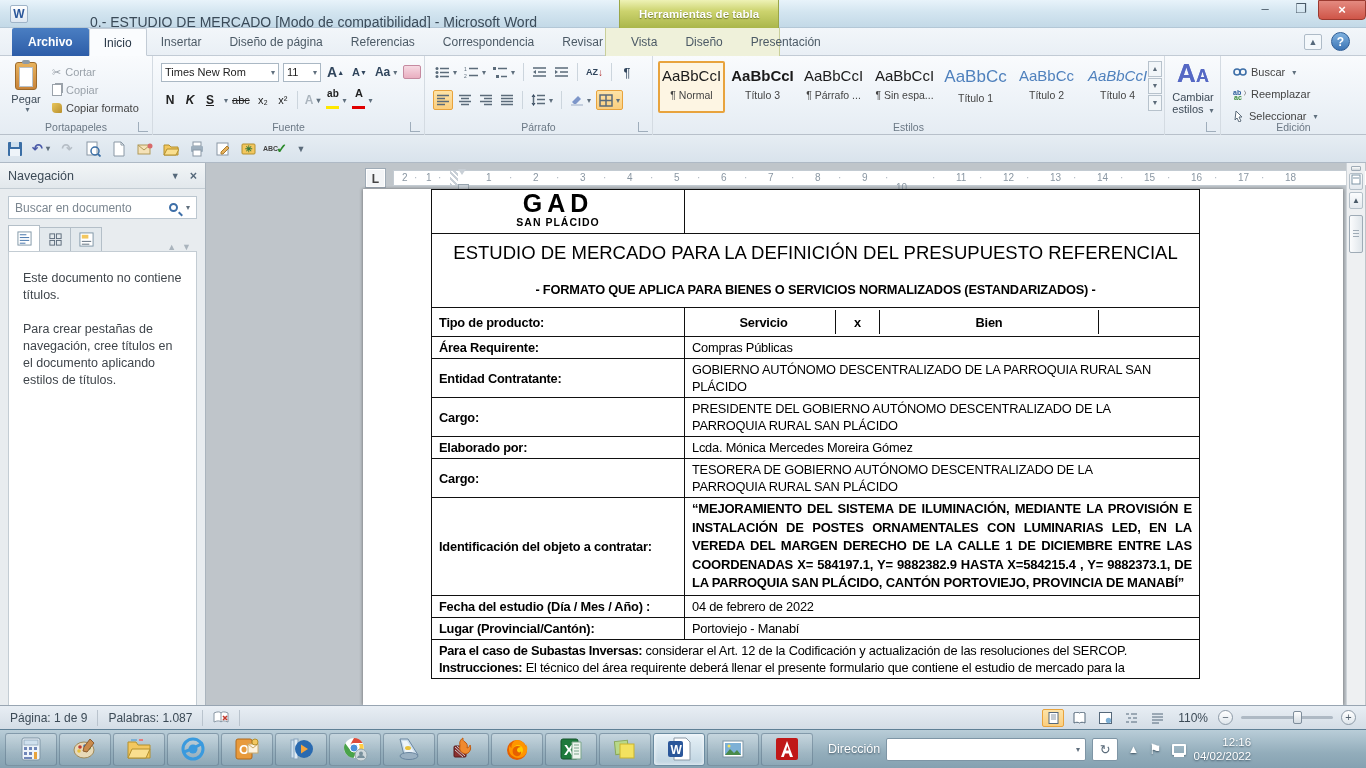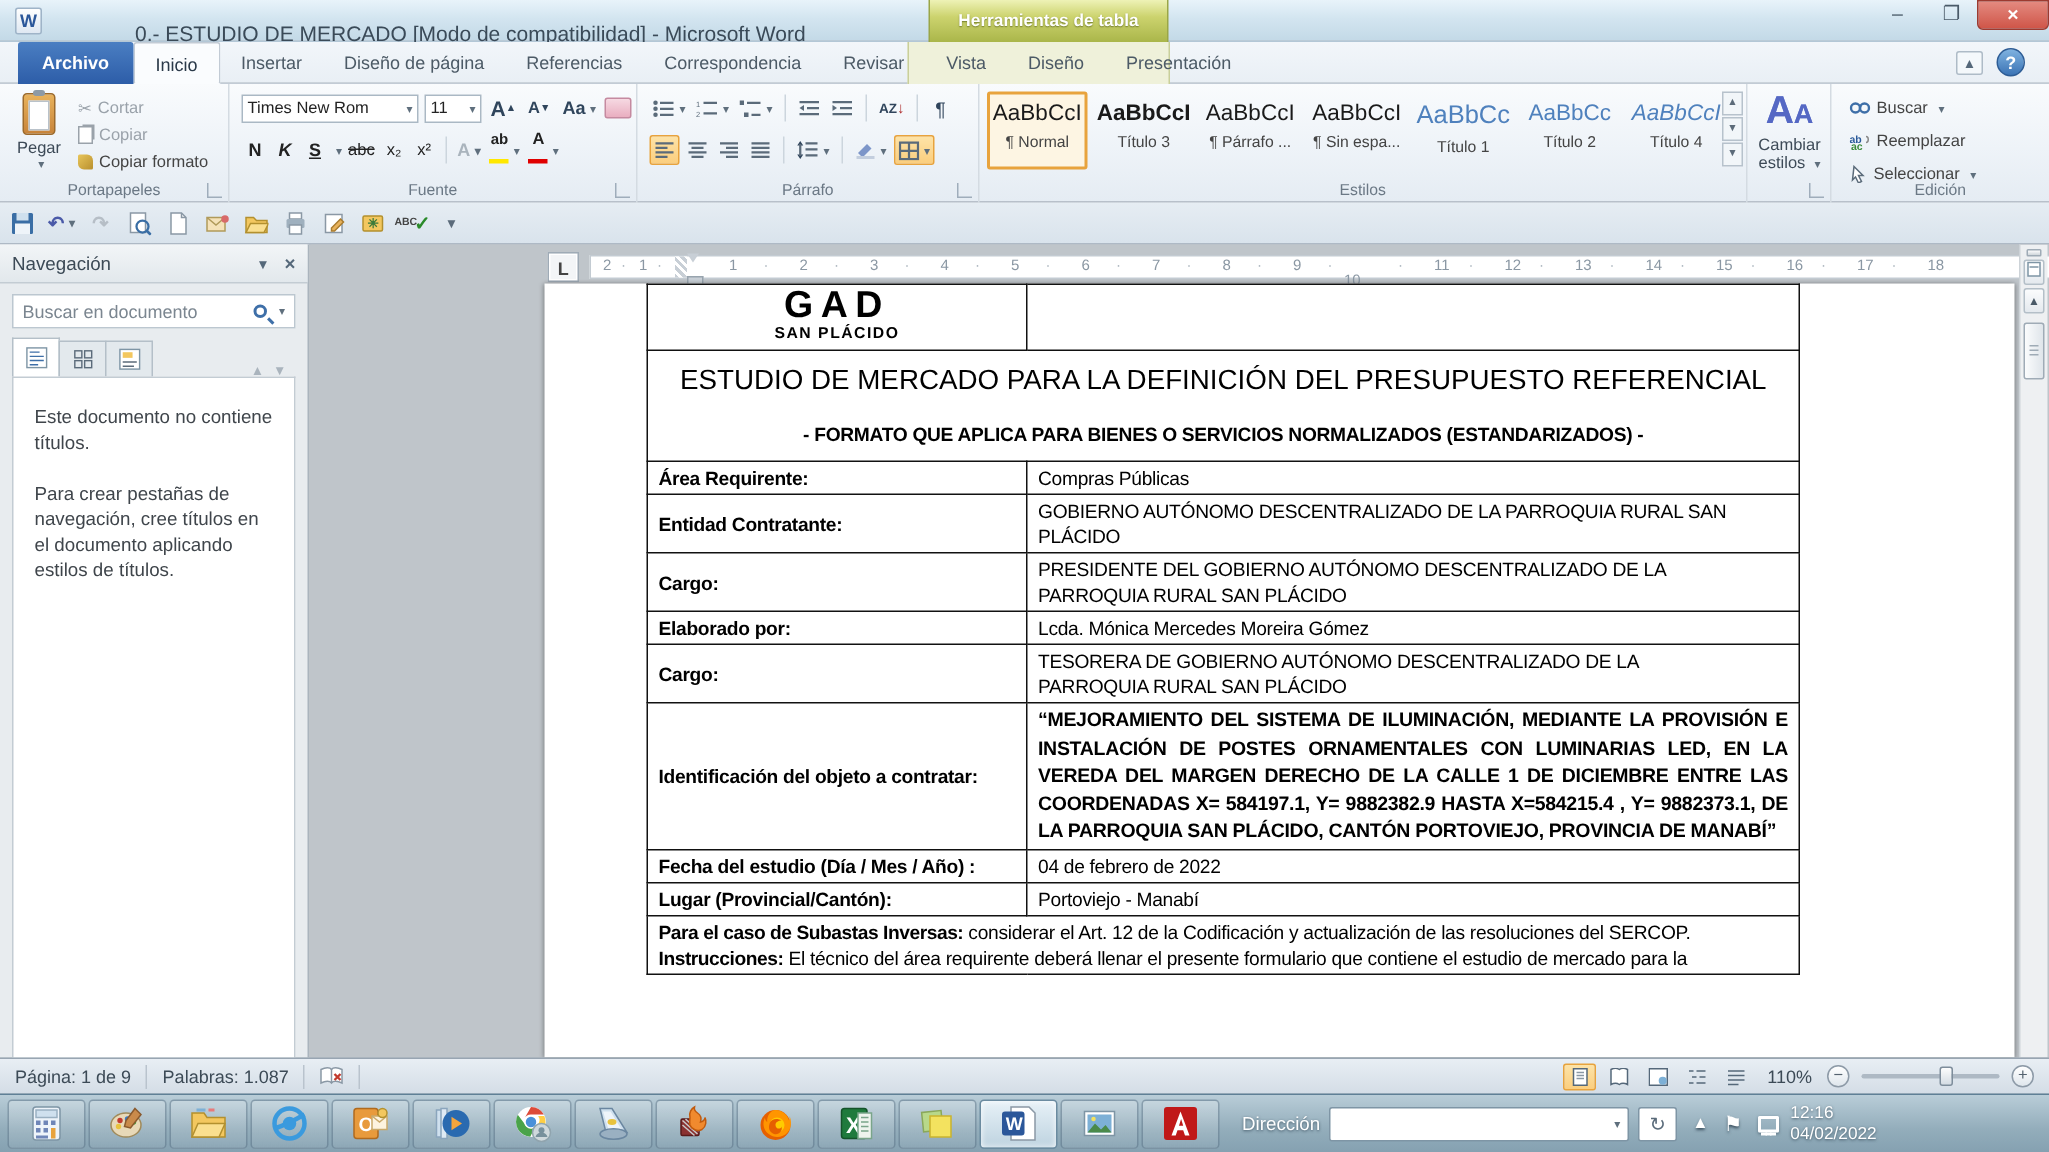--- a/index.html
+++ b/index.html
@@ -142,21 +142,21 @@
   .tbtn svg { width:26px; height:26px; }
   #addr { display:flex; align-items:center; margin-left:14px; gap:6px; }
   #addr-label { color:#fff; font-size:12.5px; text-shadow:0 1px 2px rgba(40,60,75,.8); }
   #addr-input { width:200px; height:23px; background:#fff; border:1px solid #7e95a5; border-radius:2px; display:flex; align-items:center; }
   #addr-input .sp { flex:1; } #addr-input .caret { margin-right:5px; }
   #addr-go { width:26px; height:23px; background:#fff; border:1px solid #7e95a5; border-radius:2px; text-align:center; line-height:21px; color:#5a6b7a; font-size:13px; }
   #tray { margin-left:10px; display:flex; align-items:center; gap:10px; color:#fff; }
   #tray .glyph { font-size:11px; text-shadow:0 1px 2px rgba(40,60,75,.8); }
   #net-icon { width:14px; height:11px; border:2px solid #fff; border-radius:1px; position:relative; box-shadow:0 1px 2px rgba(40,60,75,.5); }
   #net-icon:after { content:""; position:absolute; left:3px; bottom:-4px; width:4px; height:2px; background:#fff; box-shadow:-3px 0 0 #fff,3px 0 0 #fff; }
-  #clock { margin-left:8px; text-align:left; color:#fff; font-size:11.5px; line-height:14px; text-shadow:0 1px 2px rgba(40,60,75,.8); padding-right:6px; }
+  #clock { margin-left:8px; text-align:right; color:#fff; font-size:11.5px; line-height:14px; text-shadow:0 1px 2px rgba(40,60,75,.8); padding-right:6px; }
 
   svg .ln { stroke:#5b6b7a; stroke-width:1.5; fill:none; }
 </style>
 </head>
 <body>
 
 <div id="titlebar">
   <div id="win-icon">W</div>
   <div id="title-text">0.- ESTUDIO DE MERCADO [Modo de compatibilidad]  -  Microsoft Word</div>
   <div id="ctx-header">Herramientas de tabla</div>
@@ -594,20 +594,31 @@
           <td id="logo-cell">
             <div id="logo-gad">GAD</div>
             <div id="logo-sub">SAN PLÁCIDO</div>
           </td>
           <td></td>
         </tr>
         <tr>
           <td id="title-cell" colspan="2">
             <div id="doc-title">ESTUDIO DE MERCADO PARA LA DEFINICIÓN DEL PRESUPUESTO REFERENCIAL</div>
             <div id="doc-subtitle">- FORMATO QUE APLICA PARA BIENES O SERVICIOS NORMALIZADOS (ESTANDARIZADOS) -</div>
+          </td>
+        </tr>
+        <tr>
+          <td class="lbl">Tipo de producto:</td>
+          <td id="prod-cell">
+            <div id="prod-flex">
+              <div id="prod-servicio">Servicio</div>
+              <div id="prod-x">x</div>
+              <div id="prod-bien">Bien</div>
+              <div id="prod-rest"></div>
+            </div>
           </td>
         </tr>
         <tr>
             <td class="lbl">Área Requirente:</td>
             <td class="val">Compras Públicas</td>
           </tr>
           <tr>
             <td class="lbl">Entidad Contratante:</td>
             <td class="val">GOBIERNO AUTÓNOMO DESCENTRALIZADO DE LA PARROQUIA RURAL SAN
 PLÁCIDO</td>

